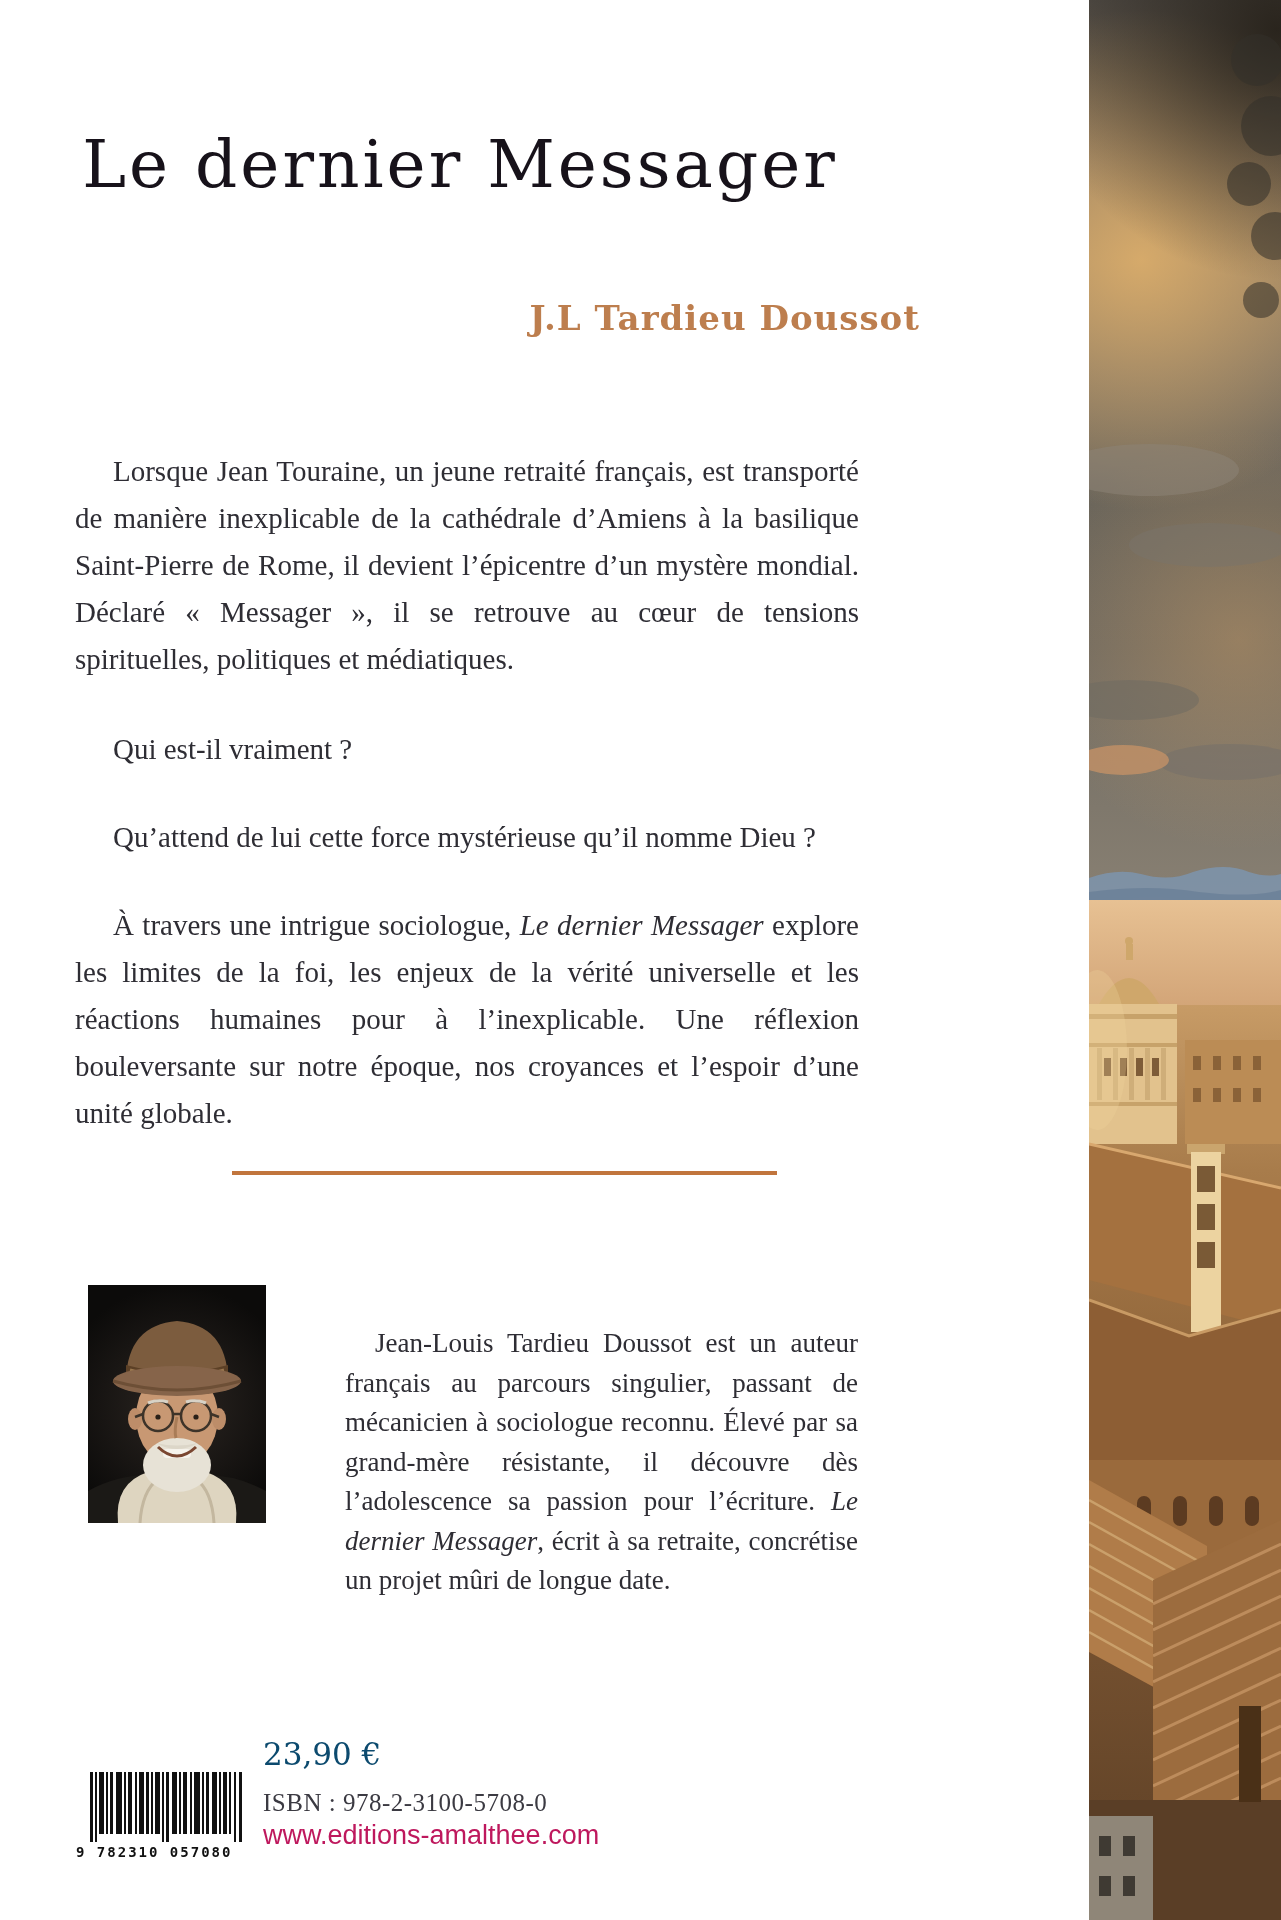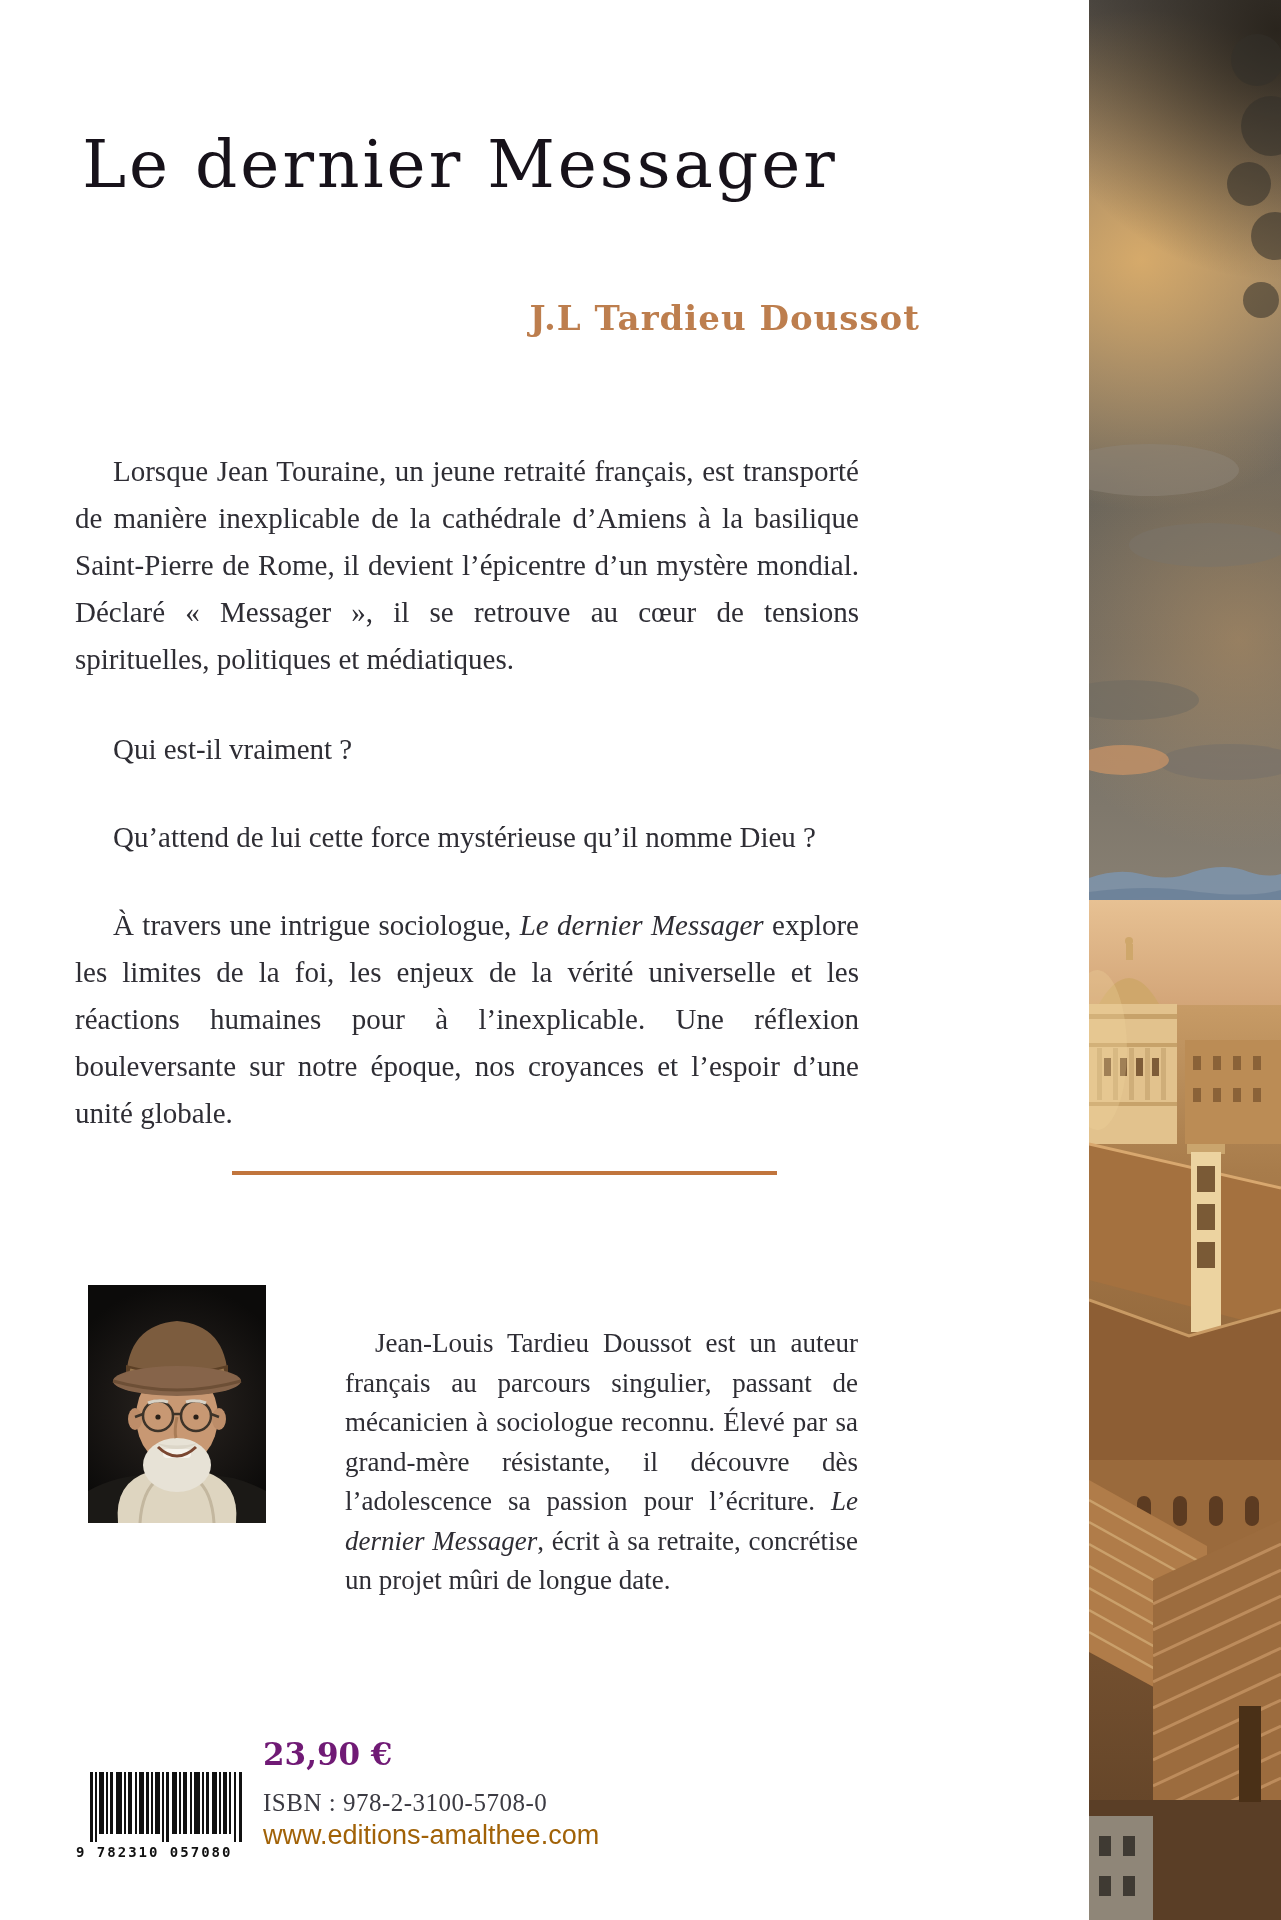--- a/index.html
+++ b/index.html
@@ -38,29 +38,29 @@
   .author-bio p { margin:0; text-indent:30px; }
   
   .barcode { position:absolute; left:90px; top:1772px; width:156px; height:90px; }
   .barcode .digits {
     position:absolute; left:-14px; bottom:2px; width:170px;
     font-family:"DejaVu Sans Mono", monospace; font-size:14px; font-weight:700;
     color:#111; letter-spacing:2px; background:transparent; white-space:nowrap;
   }
   .price {
     position:absolute; left:263px; top:1736px;
-    font-family:"DejaVu Serif", serif; font-size:31px; font-weight:700; color:#701a75;
+    font-family:"DejaVu Serif", serif; font-size:31px; font-weight:400; color:#0c4a6e;
   }
   .isbn {
     position:absolute; left:263px; top:1789px;
     font-size:25px; color:#3b3a42; letter-spacing:0.5px;
   }
   .website {
     position:absolute; left:263px; top:1820px;
-    font-family:"Liberation Sans", sans-serif; font-size:27px; color:#a16207;
+    font-family:"Liberation Sans", sans-serif; font-size:27px; color:#be185d;
   }
   
   .cover-strip { position:absolute; left:1089px; top:0; width:192px; height:1920px; }
   .cover-strip svg { display:block; }
 </style>
 </head>
 <body>
 
 <div class="page">
 

